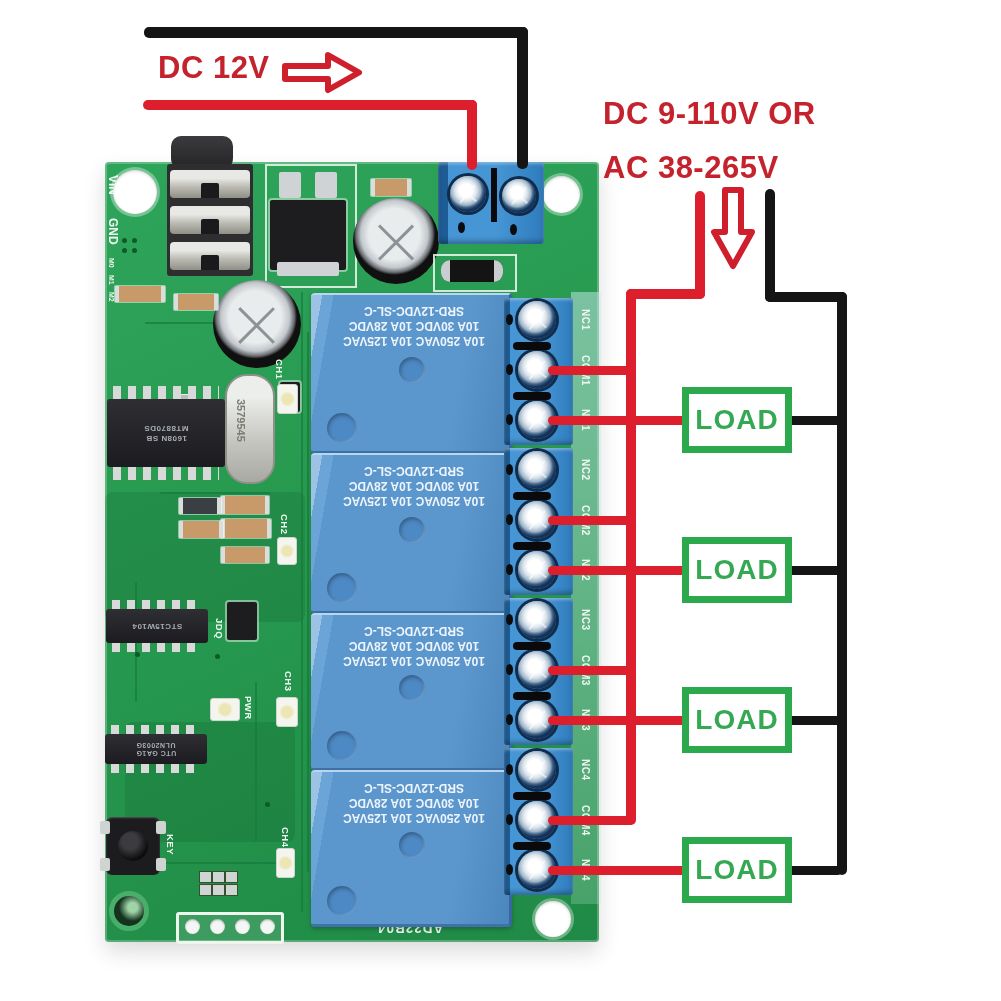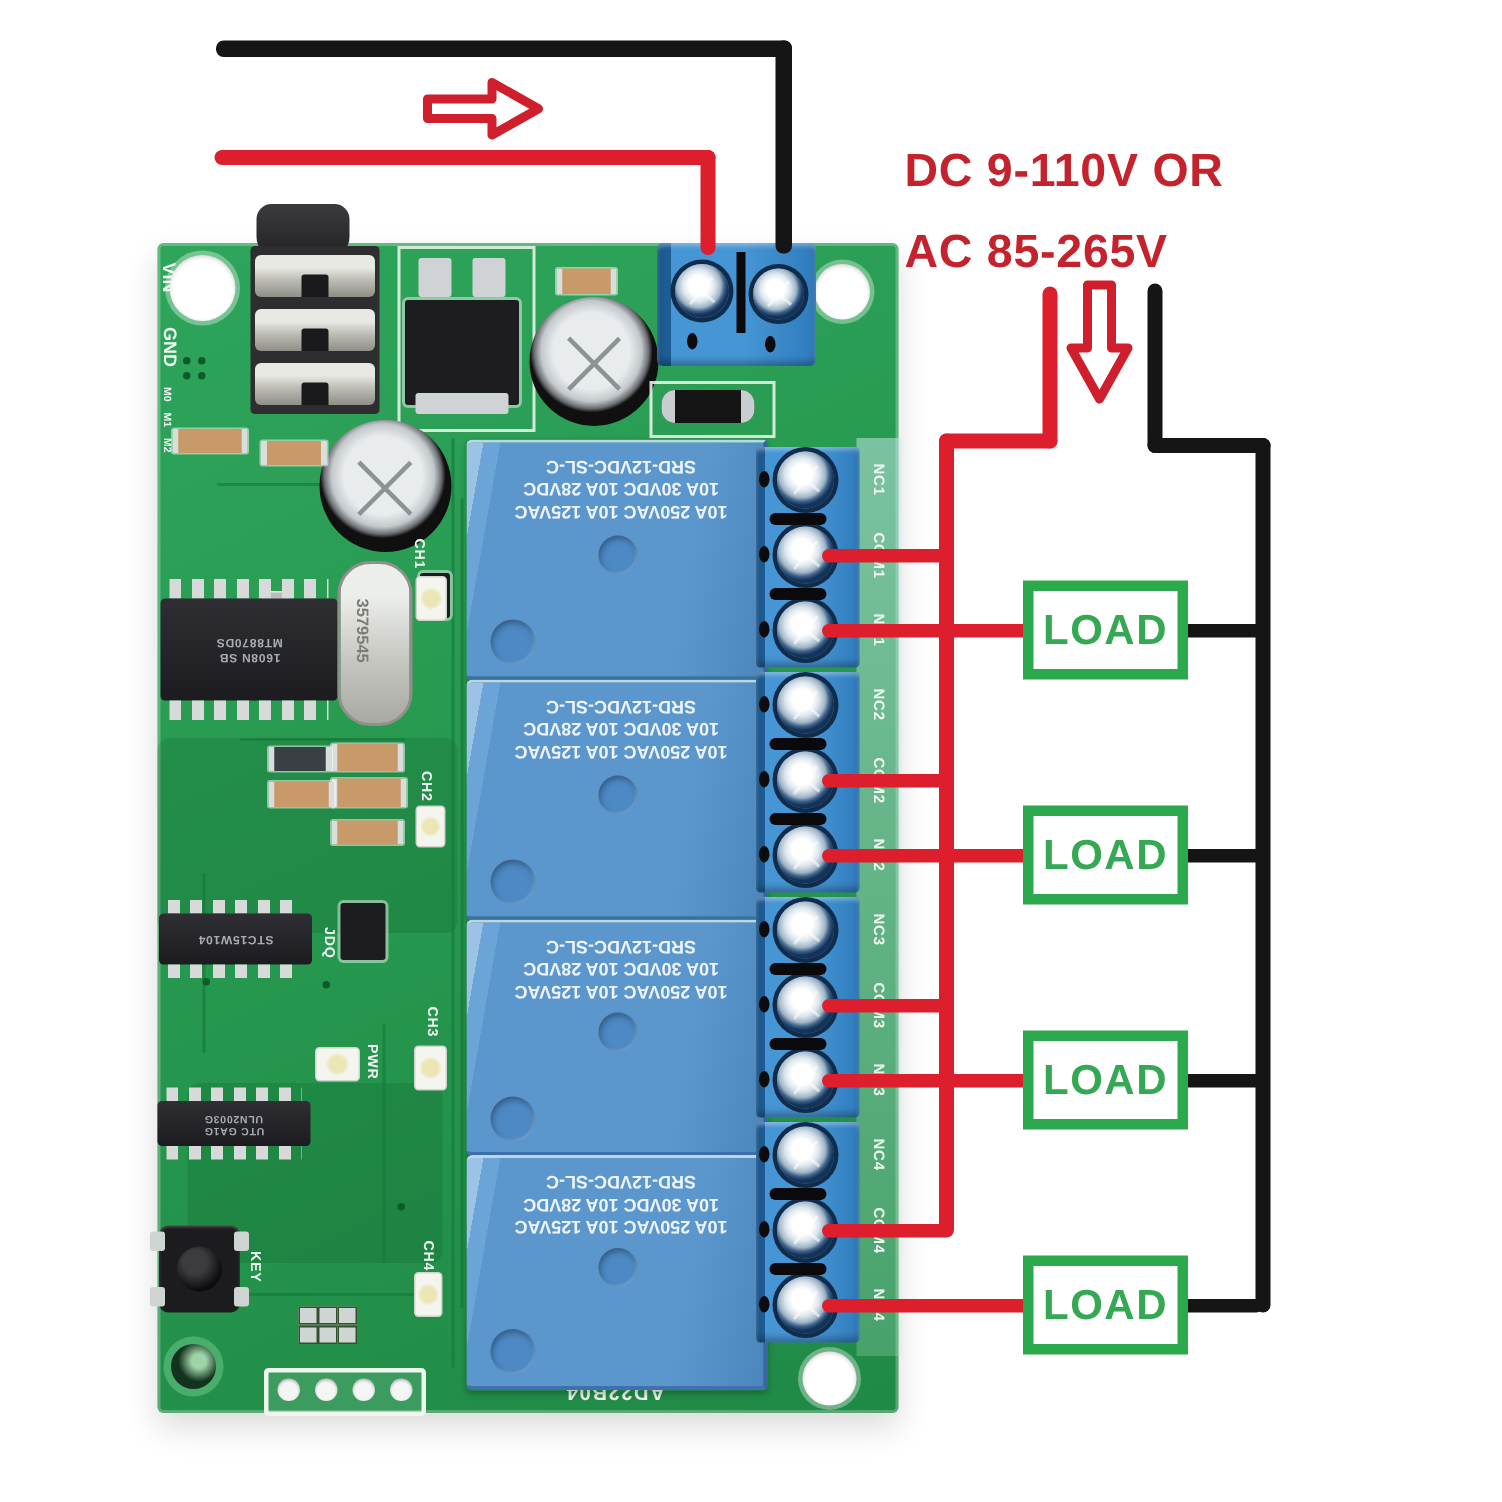--- a/index.html
+++ b/index.html
@@ -357,22 +357,23 @@
   <div class="loadbox" style="left:682px;top:537px;">
       <span>LOAD</span>
     </div>
   <div class="loadbox" style="left:682px;top:687px;">
       <span>LOAD</span>
     </div>
   <div class="loadbox" style="left:682px;top:837px;">
       <span>LOAD</span>
     </div>
 
+  <div class="ann" style="left:158px;top:50px;">DC 12V</div>
   <svg class="abs" style="left:281px;top:50px;z-index:7;" width="82" height="45" viewBox="0 0 82 45">
     <path d="M4 16 H47 V5 L78 22.5 L47 40 V29 H4 Z" fill="#ffffff" stroke="#cf1f2d" stroke-width="6" stroke-linejoin="round"></path>
   </svg>
   <div class="ann" style="left:603px;top:96px;">DC 9-110V OR</div>
-  <div class="ann" style="left:603px;top:150px;">AC 85-265V</div>
+  <div class="ann" style="left:603px;top:150px;">AC 38-265V</div>
   <svg class="abs" style="left:710px;top:186px;z-index:7;" width="46" height="86" viewBox="0 0 46 86">
     <path d="M15 4 H31 V46 H42 L23 80 L4 46 H15 Z" fill="#ffffff" stroke="#cf1f2d" stroke-width="6" stroke-linejoin="round"></path>
   </svg>
 
 </div>
 
 </body></html>

